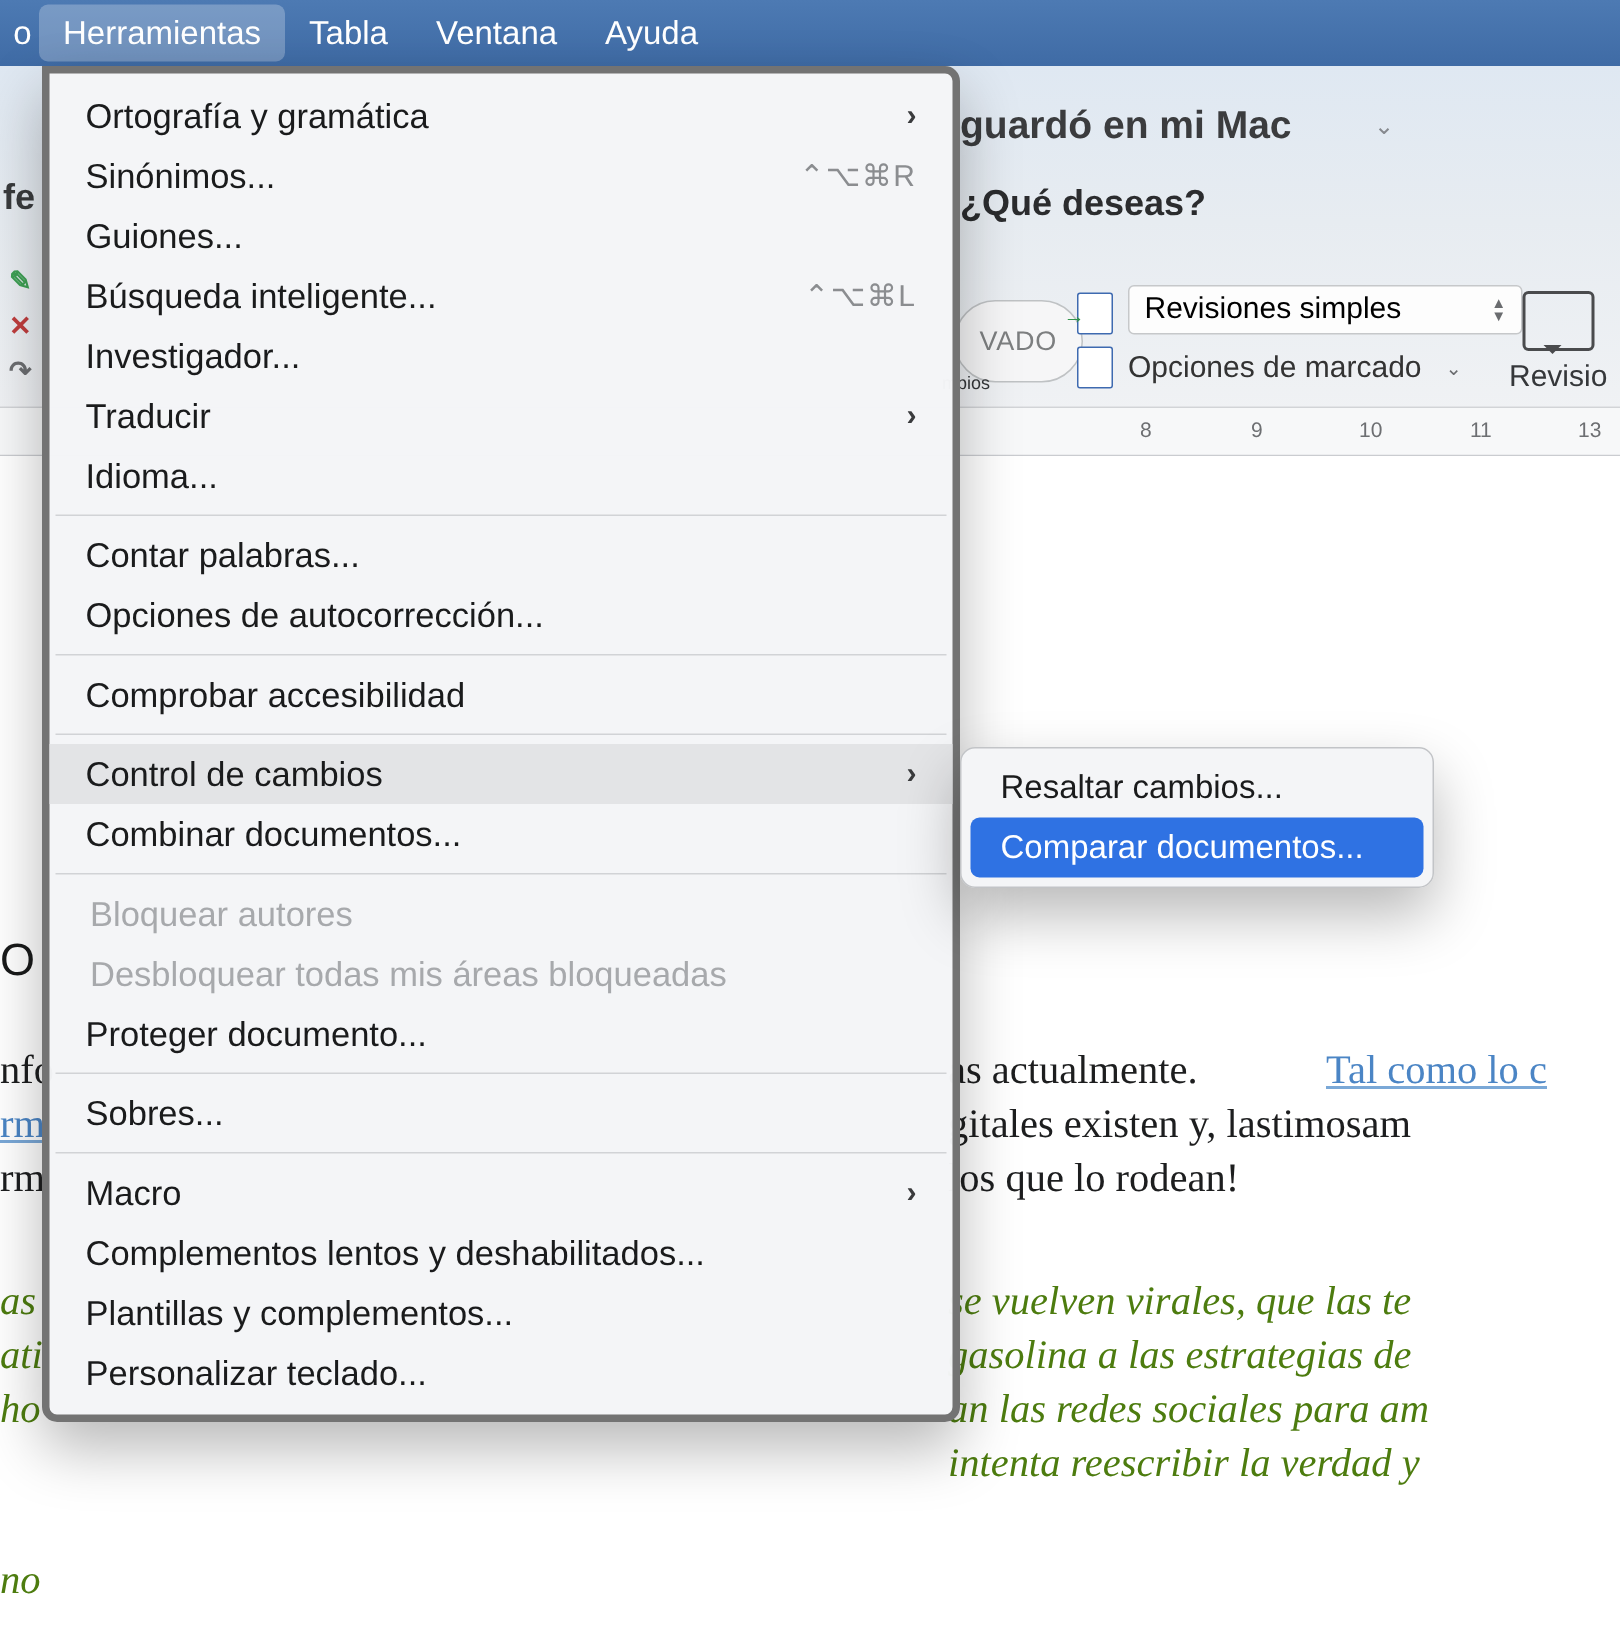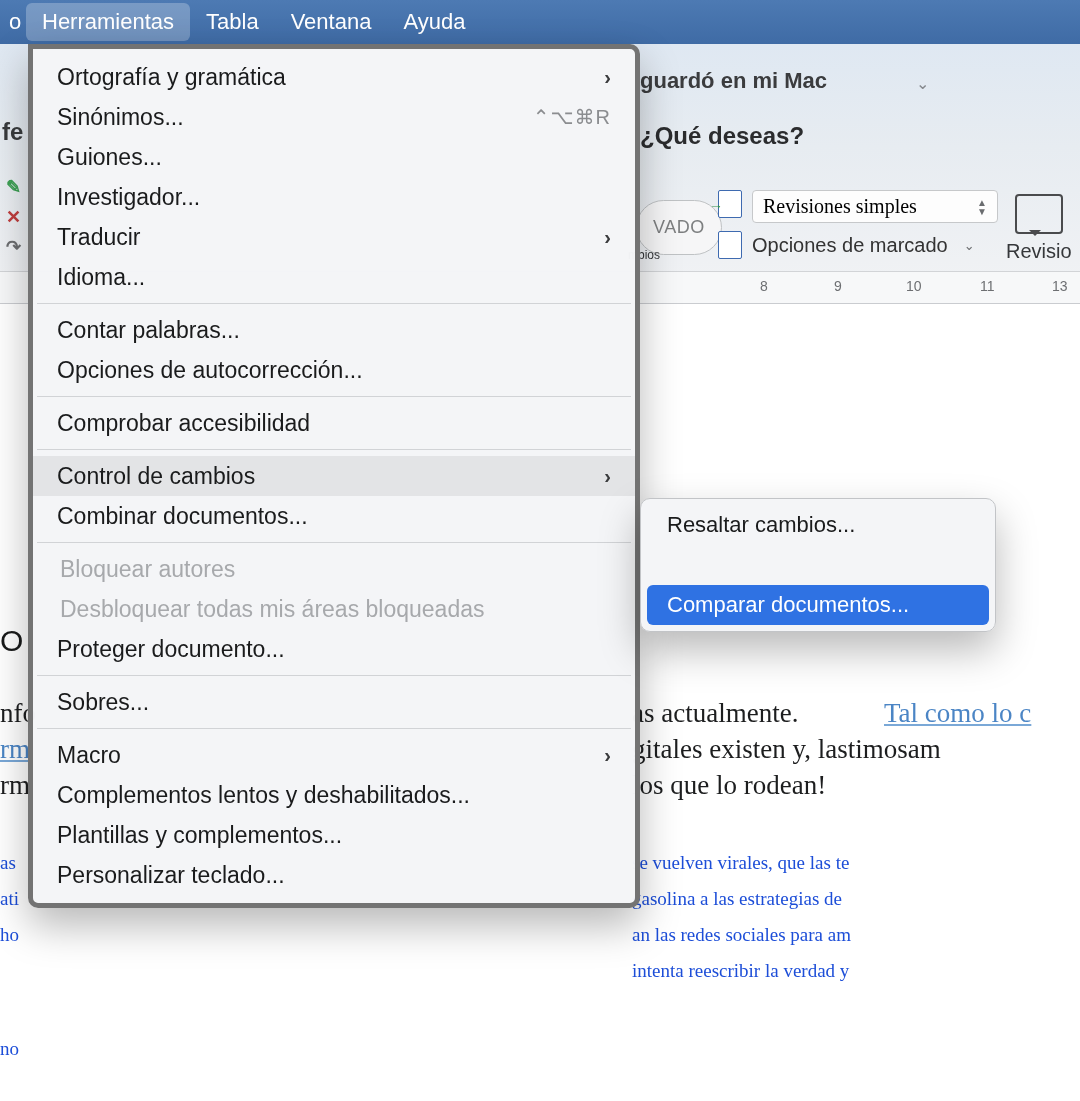--- a/index.html
+++ b/index.html
@@ -37,21 +37,21 @@
   .word-header {
     position: absolute;
     top: 44px; left: 0; right: 0;
     height: 260px;
     background: linear-gradient(#dfe8f2, #e7ecf1 40%, #f2f3f5);
     border-bottom: 1px solid #caccd0;
   }
   .title-text {
     position: absolute;
     top: 24px; left: 640px;
-    font-size: 22px; font-weight: 600; color: #3b3c3e;
+    font-size: 26px; font-weight: 600; color: #3b3c3e;
   }
   .title-chevron {
     position: absolute;
     top: 30px; left: 916px;
     color: #86898e;
     font-size: 16px;
   }
   .tellme {
     position: absolute;
     top: 78px; left: 640px;
@@ -66,21 +66,21 @@
     font-size: 18px; color: #7d7f80;
     background: #f6f6f7;
     letter-spacing: 0.5px;
   }
   .track-col {
     position: absolute;
     top: 146px; left: 718px;
     display: flex; flex-direction: column; gap: 8px;
   }
   .track-row1 {
-    display: flex; align-items: flex-start; gap: 10px; font-family: Liberation Serif, serif;
+    display: flex; align-items: flex-end; gap: 10px;
   }
   .icon-doc-arrow, .icon-doc-small {
     width: 24px; height: 28px; display: inline-block;
     border: 1.5px solid #3e6ab0; border-radius: 2px;
     position: relative; background: #fff;
     flex-shrink: 0;
   }
   .icon-doc-arrow::after {
     content: "→"; position: absolute; left: -10px; top: 6px;
     font-size: 14px; color: #31934b; font-weight: bold;
@@ -147,21 +147,21 @@
   }
   .doc .heading {
     font-family: Arial, Helvetica, sans-serif;
     font-weight: 400;
     font-size: 30px;
     color: #191a1a;
     letter-spacing: 0.5px;
   }
   .doc .body-black { color: #1d1e1f; font-size: 27px; }
   .doc .body-blue  { color: #4b85c5; font-size: 27px; text-decoration: underline; text-decoration-color: #7aa8d7; }
-  .doc .ital-blue  { color: #1d4ed8; font-size: 19px; }
+  .doc .ital-blue  { color: #4d7c0f; font-size: 27px; font-style: italic; }
   
   .doc .leftcol { left: 0; }
 
   
   .menu {
     position: absolute;
     top: 44px; left: 28px;
     width: 612px;
     background: rgba(244,245,247,0.98);
     border: 5px solid #737373;
@@ -185,40 +185,39 @@
   .menu .row.disabled { color: #a7a9ac; padding-left: 27px; }
   .menu .sep {
     height: 1px; background: #d1d3d6;
     margin: 6px 4px;
   }
 
   
   .submenu {
     position: absolute;
     top: 498px; left: 640px;
-    width: 356px;
+    width: 316px;
     background: rgba(244,245,247,0.98);
     border: 1px solid #c2c4c7;
     border-radius: 10px;
     box-shadow: 0 18px 40px rgba(0,0,0,0.28);
     padding: 6px 0;
   }
   .submenu .row {
     display: flex; align-items: center;
     height: 40px;
     padding: 0 20px;
     font-size: 22px;
     color: #1a1b1c;
     border-radius: 6px;
     margin: 0 6px;
   }
   .submenu .row.selected {
     background: #2f72e3;
     color: #fff;
-    margin-top: 40px;
   }
 </style>
 </head>
 <body>
 
 <div class="menubar">
   <span class="app-stub">o</span>
   <span class="mitem active">Herramientas</span>
   <span class="mitem">Tabla</span>
   <span class="mitem">Ventana</span>
@@ -301,20 +300,24 @@
       <span class="chev">›</span>
     </div>
     <div class="row">
       <span class="lbl">Sinónimos...</span>
       <span class="short">⌃⌥⌘R</span>
     </div>
     <div class="row">
       <span class="lbl">Guiones...</span>
     </div>
     <div class="row">
+      <span class="lbl">Búsqueda inteligente...</span>
+      <span class="short">⌃⌥⌘L</span>
+    </div>
+    <div class="row">
       <span class="lbl">Investigador...</span>
     </div>
     <div class="row">
       <span class="lbl">Traducir</span>
       <span class="chev">›</span>
     </div>
     <div class="row">
       <span class="lbl">Idioma...</span>
     </div>
     <div class="sep"></div>

